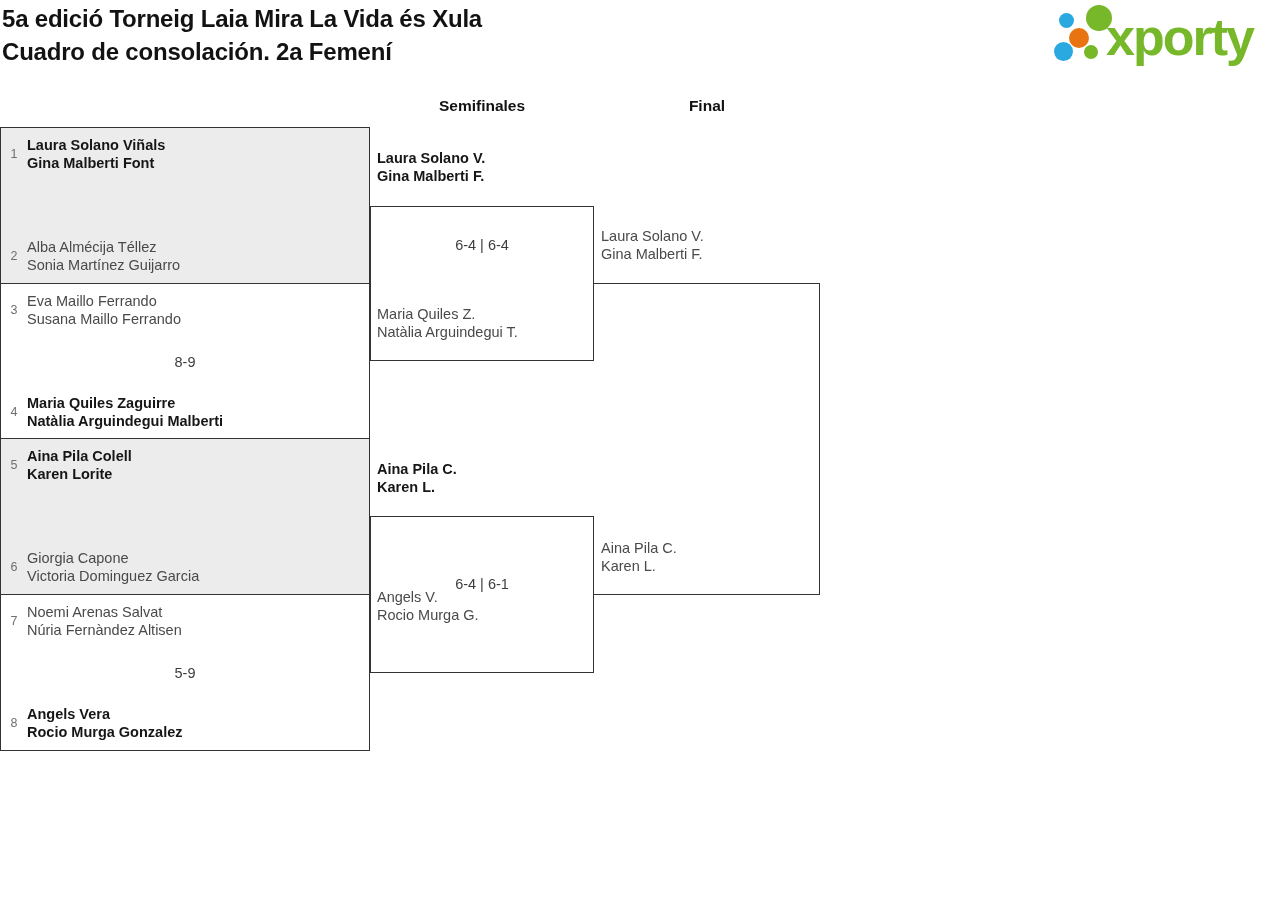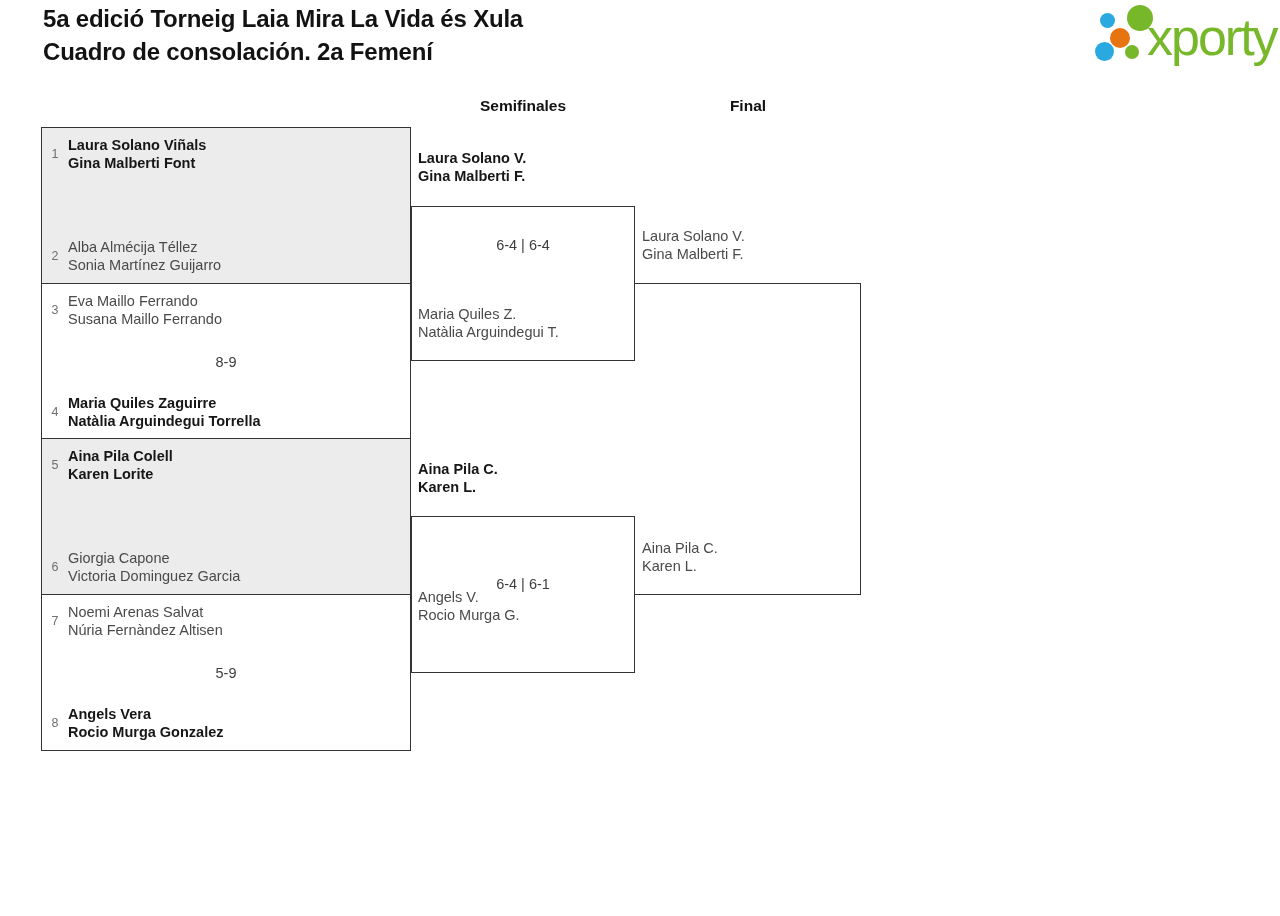--- a/index.html
+++ b/index.html
@@ -3,38 +3,38 @@
 <meta charset="utf-8">
 <style>
   * { margin: 0; padding: 0; box-sizing: border-box; }
   html, body { background: #ffffff; }
   body {
     font-family: "Liberation Sans", "DejaVu Sans", sans-serif;
     width: 1280px; height: 916px;
     position: relative; overflow: hidden;
     color: #1a1a1a;
   }
-  .stage { position: absolute; left: 0; top: 0; width: 1152px; height: 916px; margin-left: 41px; }
+  .stage { position: absolute; left: 0; top: 0; width: 1152px; height: 916px; }
 
   
   .title {
     position: absolute; left: 2px; top: 2px;
     font-size: 24px; font-weight: 700; line-height: 33px;
     color: #121212; letter-spacing: -0.2px;
   }
   .logo { position: absolute; left: 1048px; top: 0; width: 230px; height: 72px; cursor: pointer; }
   .dot { position: absolute; border-radius: 50%; }
   .dot.blue-sm   { left: 11px; top: 13px; width: 15px; height: 15px; background: #2aa9e0; }
   .dot.green-lg  { left: 38px; top: 5px;  width: 26px; height: 26px; background: #76b82a; }
   .dot.orange    { left: 21px; top: 28px; width: 20px; height: 20px; background: #e87411; }
   .dot.blue-md   { left: 6px;  top: 42px; width: 19px; height: 19px; background: #2aa9e0; }
   .dot.green-sm  { left: 36px; top: 45px; width: 14px; height: 14px; background: #76b82a; }
   .wordmark {
     position: absolute; left: 58px; top: 7px;
-    font-size: 52px; font-weight: 400; letter-spacing: -2px;
+    font-size: 52px; font-weight: 700; letter-spacing: -2px;
     color: #76b82a;
   }
 
   
   .round-h {
     position: absolute; top: 97px; text-align: center;
     font-size: 15.5px; font-weight: 700; color: #111111;
   }
   #rh-qf { left: 0;     width: 370px; }
   #rh-sf { left: 370px; width: 224px; }
@@ -135,21 +135,21 @@
       <div class="names">
         <div>Eva Maillo Ferrando</div>
         <div>Susana Maillo Ferrando</div>
       </div>
     </div>
     <div class="qscore">8-9</div>
     <div class="team t-bot">
       <span class="seed">4</span>
       <div class="names winner">
         <div>Maria Quiles Zaguirre</div>
-        <div>Natàlia Arguindegui Torrella</div>
+        <div>Natàlia Arguindegui Malberti</div>
       </div>
     </div>
   </div>
 
   <div class="qf gray" id="qf3">
     <div class="team t-top">
       <span class="seed">5</span>
       <div class="names winner">
         <div>Aina Pila Colell</div>
         <div>Karen Lorite</div>

